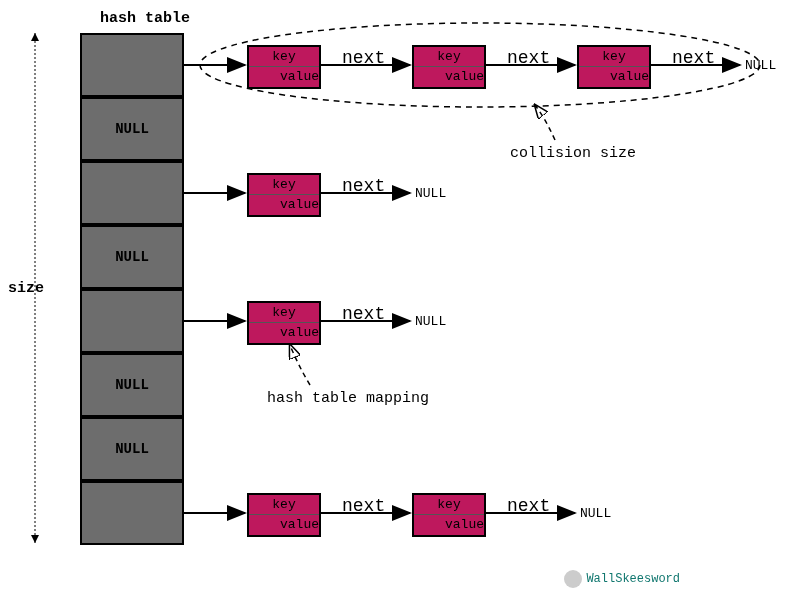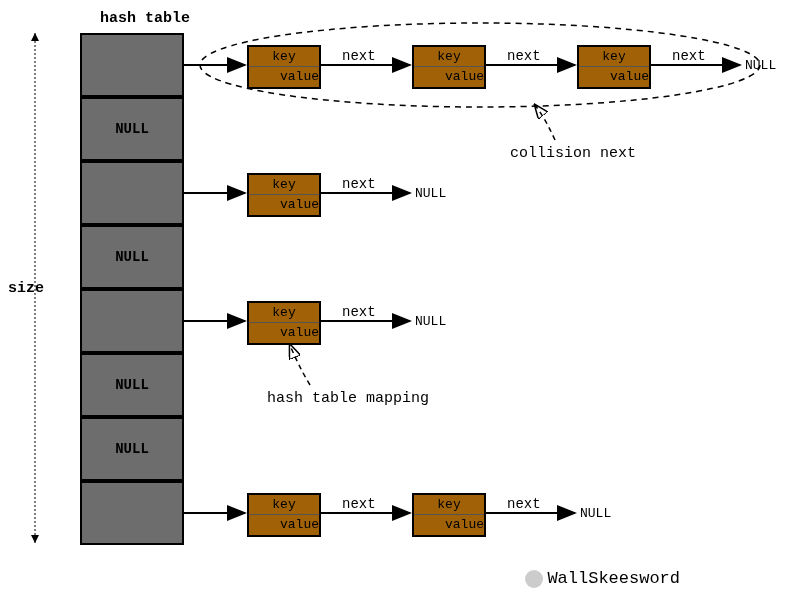--- a/index.html
+++ b/index.html
@@ -1,24 +1,24 @@
 <!DOCTYPE html>
 <html><head>
 <meta charset="utf-8">
 <style>
 body{margin:0;font-family:"Courier New",monospace;font-size:14px;background:#fff}
 .canvas{position:relative;width:700px;height:600px}
 .title{position:absolute;font-weight:bold;font-size:15px}
 .slot{position:absolute;left:80px;width:100px;height:60px;background:#6d6d6d;border:2px solid #000;display:flex;align-items:center;justify-content:center;color:#000;font-weight:bold}
-.node{position:absolute;width:70px;height:40px;background:#a16207;border:2px solid #000}
+.node{position:absolute;width:70px;height:40px;background:#be185d;border:2px solid #000}
 .node .k{display:block;text-align:center;border-bottom:1px solid #555;height:19px;line-height:19px;font-size:13px}
 .node .v{display:block;text-align:right;height:19px;line-height:19px;font-size:13px}
-.lbl{position:absolute;font-size:14px}
+.lbl{position:absolute;font-size:18px}
 .null{position:absolute;font-size:13px}
-.watermark{position:absolute;right:20px;bottom:12px;color:#000000;font-size:17px}
+.watermark{position:absolute;right:20px;bottom:12px;color:#0f766e;font-size:12px}
 .wm-icon{display:inline-block;width:18px;height:18px;border-radius:50%;background:#ccc;vertical-align:middle;margin-right:4px}
 svg{position:absolute;top:0;left:0}
 </style>
 </head>
 <body>
 
 <div class="canvas">
 
 <svg width="800" height="600">
 <defs>
@@ -104,17 +104,17 @@
       <span class="v">value</span>
     </div>
 <div class="lbl" style="left:342px;top:496px">next</div>
 <div class="node" style="left:412px;top:493px">
       <span class="k">key</span>
       <span class="v">value</span>
     </div>
 <div class="lbl" style="left:507px;top:496px">next</div>
 <div class="null" style="left:580px;top:506px">NULL</div>
 
-<div class="lbl" style="left:510px;top:145px;font-size:15px">collision next</div>
+<div class="lbl" style="left:510px;top:145px;font-size:15px">collision size</div>
 <div class="lbl" style="left:267px;top:390px;font-size:15px">hash table mapping</div>
 
 <div class="watermark"><span class="wm-icon"></span><span>WallSkeesword</span></div>
 </div>
 
 </body></html>

